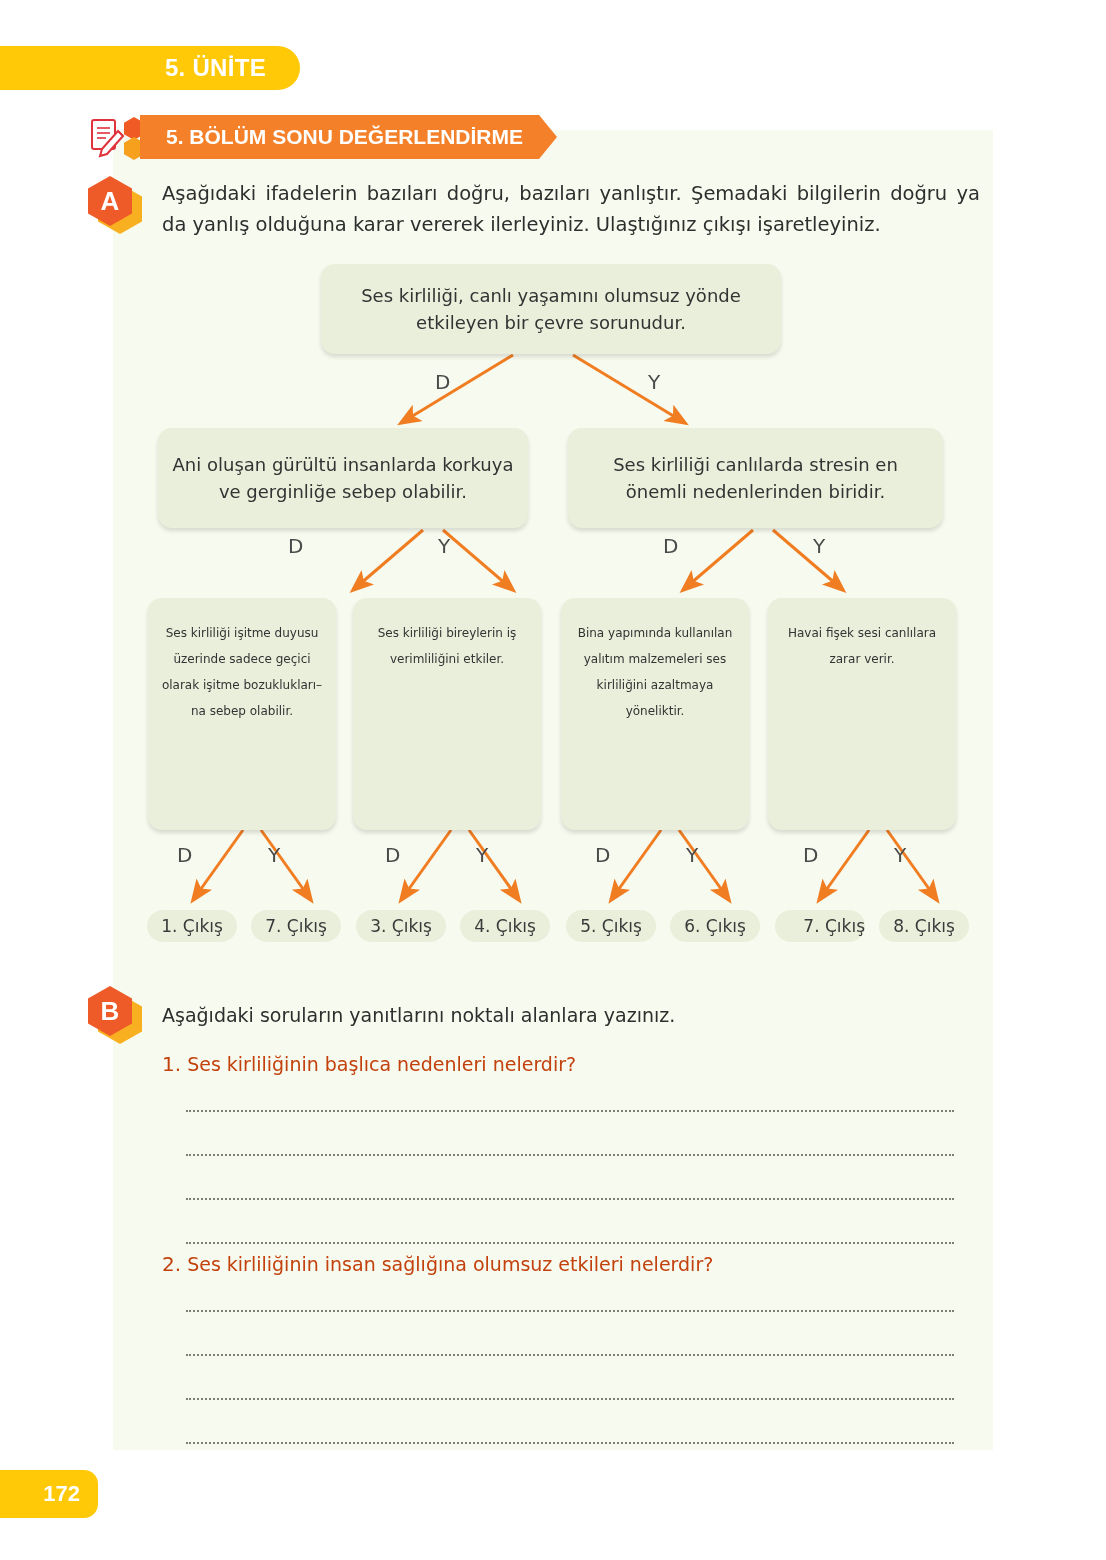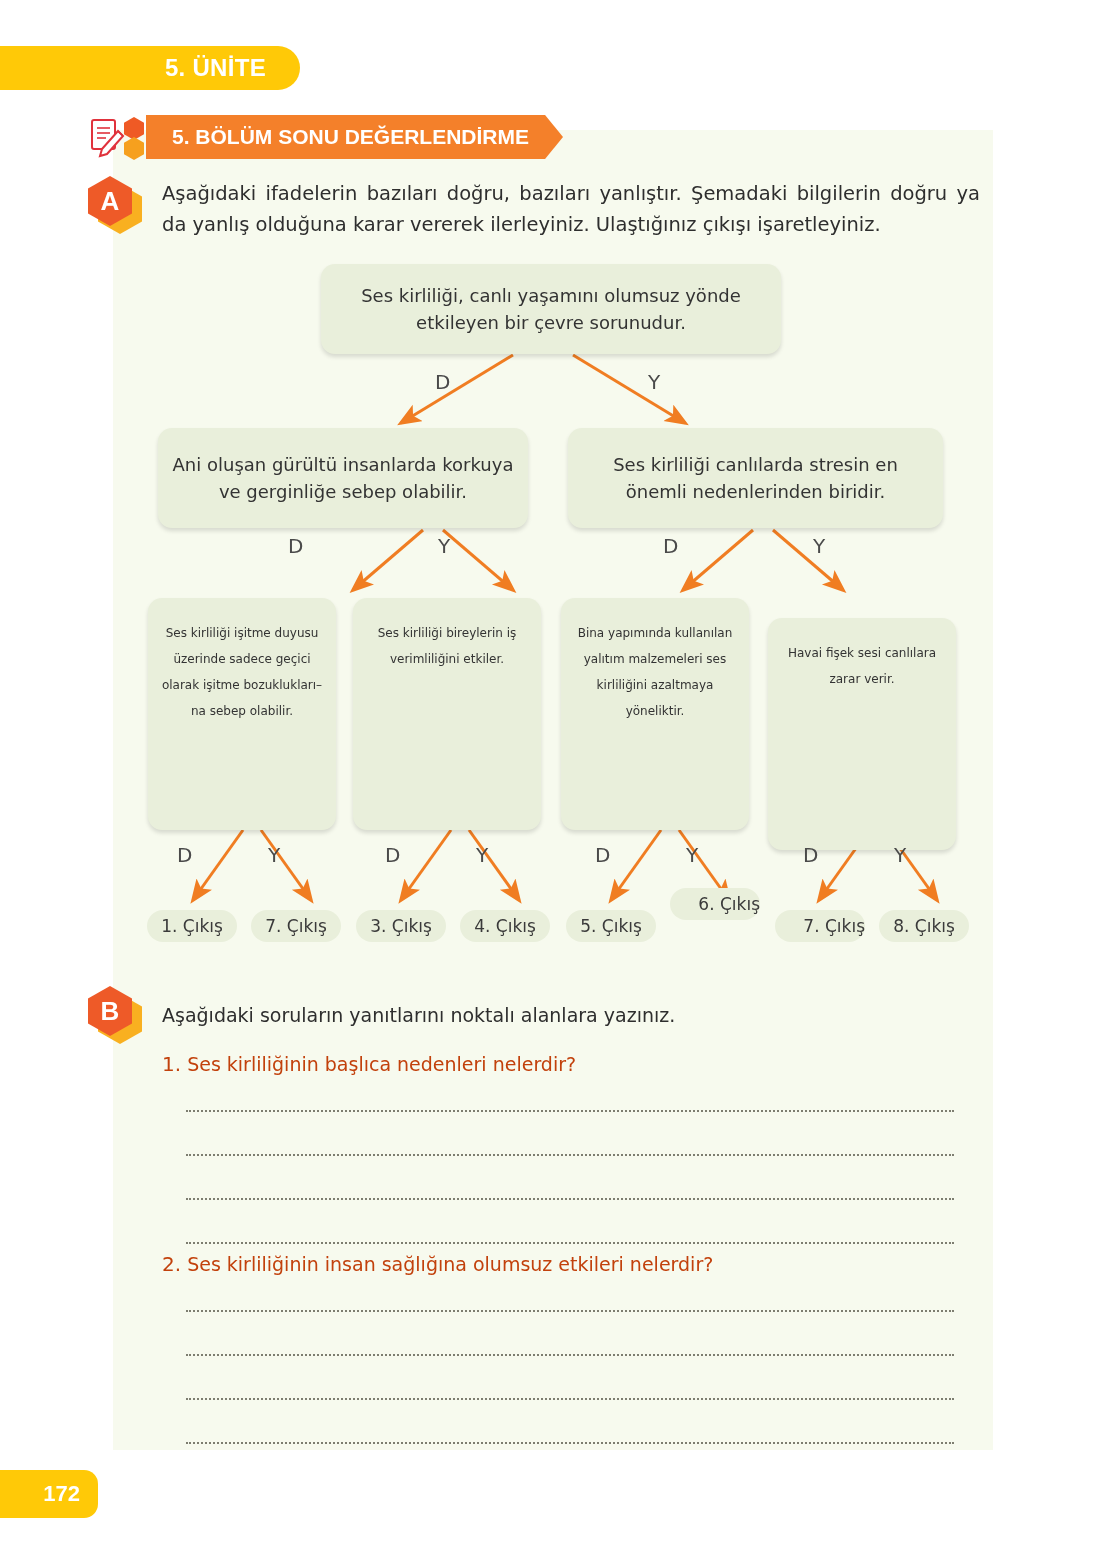--- a/index.html
+++ b/index.html
@@ -39,21 +39,21 @@
     display:flex; align-items:center; height:50px;
   }
   .note-icon{ width:44px; height:44px; position:relative; margin-right:2px;}
   .hexsmall{ position:absolute; width:20px; height:23px;
     clip-path:polygon(50% 0%,100% 25%,100% 75%,50% 100%,0% 75%,0% 25%); }
   .hx1{ background:#ef5a25; left:36px; top:2px; }
   .hx2{ background:#f6a01e; left:36px; top:22px; }
   .ribbon{
     position:relative; height:44px; background:#f4802a;
     display:flex; align-items:center;
-    padding:0 34px 0 26px; margin-left:12px;
+    padding:0 34px 0 26px; margin-left:6px;
     clip-path:polygon(0 0, calc(100% - 18px) 0, 100% 50%, calc(100% - 18px) 100%, 0 100%, 0 100%);
   }
   .ribbon .rtxt{
     color:#fff; font-weight:bold; font-size:21px;
     font-family:"Liberation Sans", sans-serif; white-space:nowrap;
   }
   .ribbon-arrow{
     position:absolute; left:100%; margin-left:4px; top:10px;
     width:20px; height:24px; background:#f4802a;
     clip-path:polygon(0 0,100% 50%,0 100%);
@@ -216,21 +216,21 @@
 
   <div class="node leaf" style="left:35px; top:468px; width:188px; height:232px;">
     <span>Ses kirliliği işitme duyusu üzerinde sadece geçici olarak işitme bozuklukları–na sebep olabilir.</span>
   </div>
   <div class="node leaf" style="left:240px; top:468px; width:188px; height:232px;">
     <span>Ses kirliliği bireylerin iş verimliliğini etkiler.</span>
   </div>
   <div class="node leaf" style="left:448px; top:468px; width:188px; height:232px;">
     <span>Bina yapımında kullanılan yalıtım malzemeleri ses kirliliğini azaltmaya yöneliktir.</span>
   </div>
-  <div class="node leaf" style="left:655px; top:488px; width:188px; height:232px;justify-content:center;">
+  <div class="node leaf" style="left:655px; top:468px; width:188px; height:232px;justify-content:center;">
     <span>Havai fişek sesi canlılara zarar verir.</span>
   </div>
 
   <div class="dylabel" style="left:64px;  top:713px;">D</div>
   <div class="dylabel" style="left:155px; top:713px;">Y</div>
   <div class="dylabel" style="left:272px; top:713px;">D</div>
   <div class="dylabel" style="left:363px; top:713px;">Y</div>
   <div class="dylabel" style="left:482px; top:713px;">D</div>
   <div class="dylabel" style="left:573px; top:713px;">Y</div>
   <div class="dylabel" style="left:690px; top:713px;">D</div>
@@ -244,21 +244,21 @@
     </div>
   <div class="chip" style="left:243px; top:780px; width:90px;">
     <span>3. Çıkış</span>
     </div>
   <div class="chip" style="left:347px; top:780px; width:90px;">
     <span>4. Çıkış</span>
     </div>
   <div class="chip" style="left:453px; top:780px; width:90px;">
     <span>5. Çıkış</span>
     </div>
-  <div class="chip" style="left:557px; top:758px; width:90px;justify-content:flex-end;">
+  <div class="chip" style="left:557px; top:780px; width:90px;">
     <span>6. Çıkış</span>
     </div>
   <div class="chip" style="left:662px; top:780px; width:90px;justify-content:flex-end;">
     <span>7. Çıkış</span>
     </div>
   <div class="chip" style="left:766px; top:780px; width:90px;">
     <span>8. Çıkış</span>
     </div>
 </div>
 

